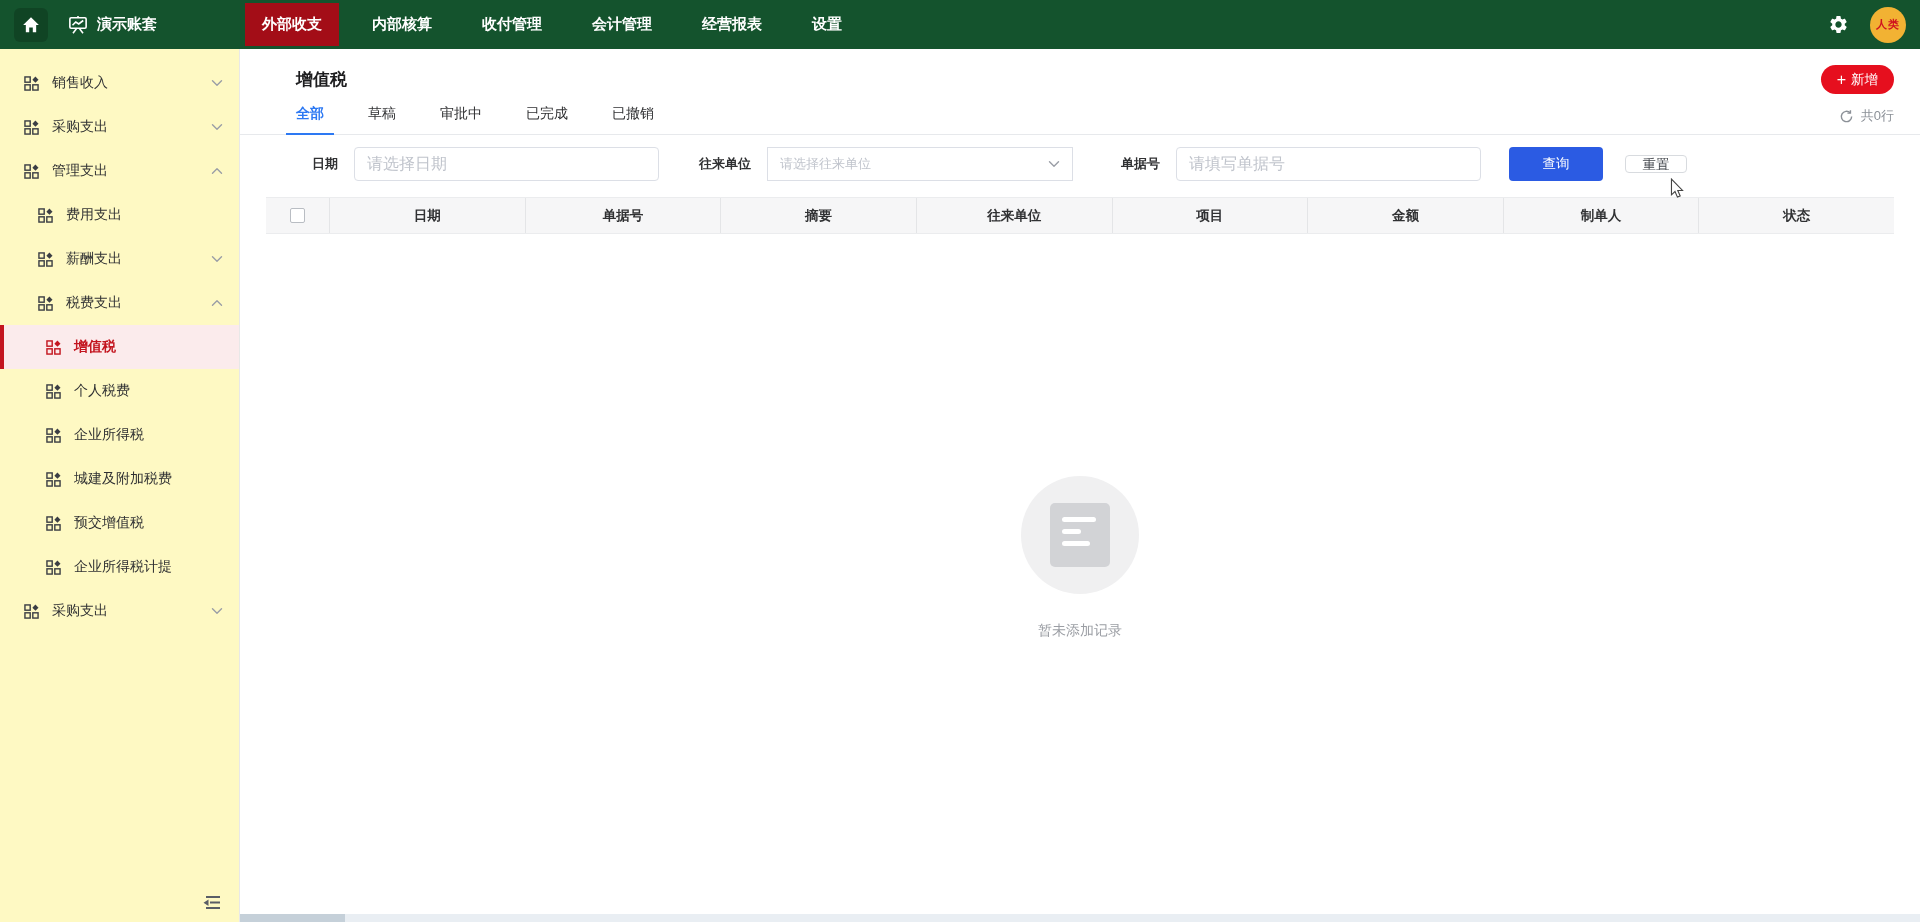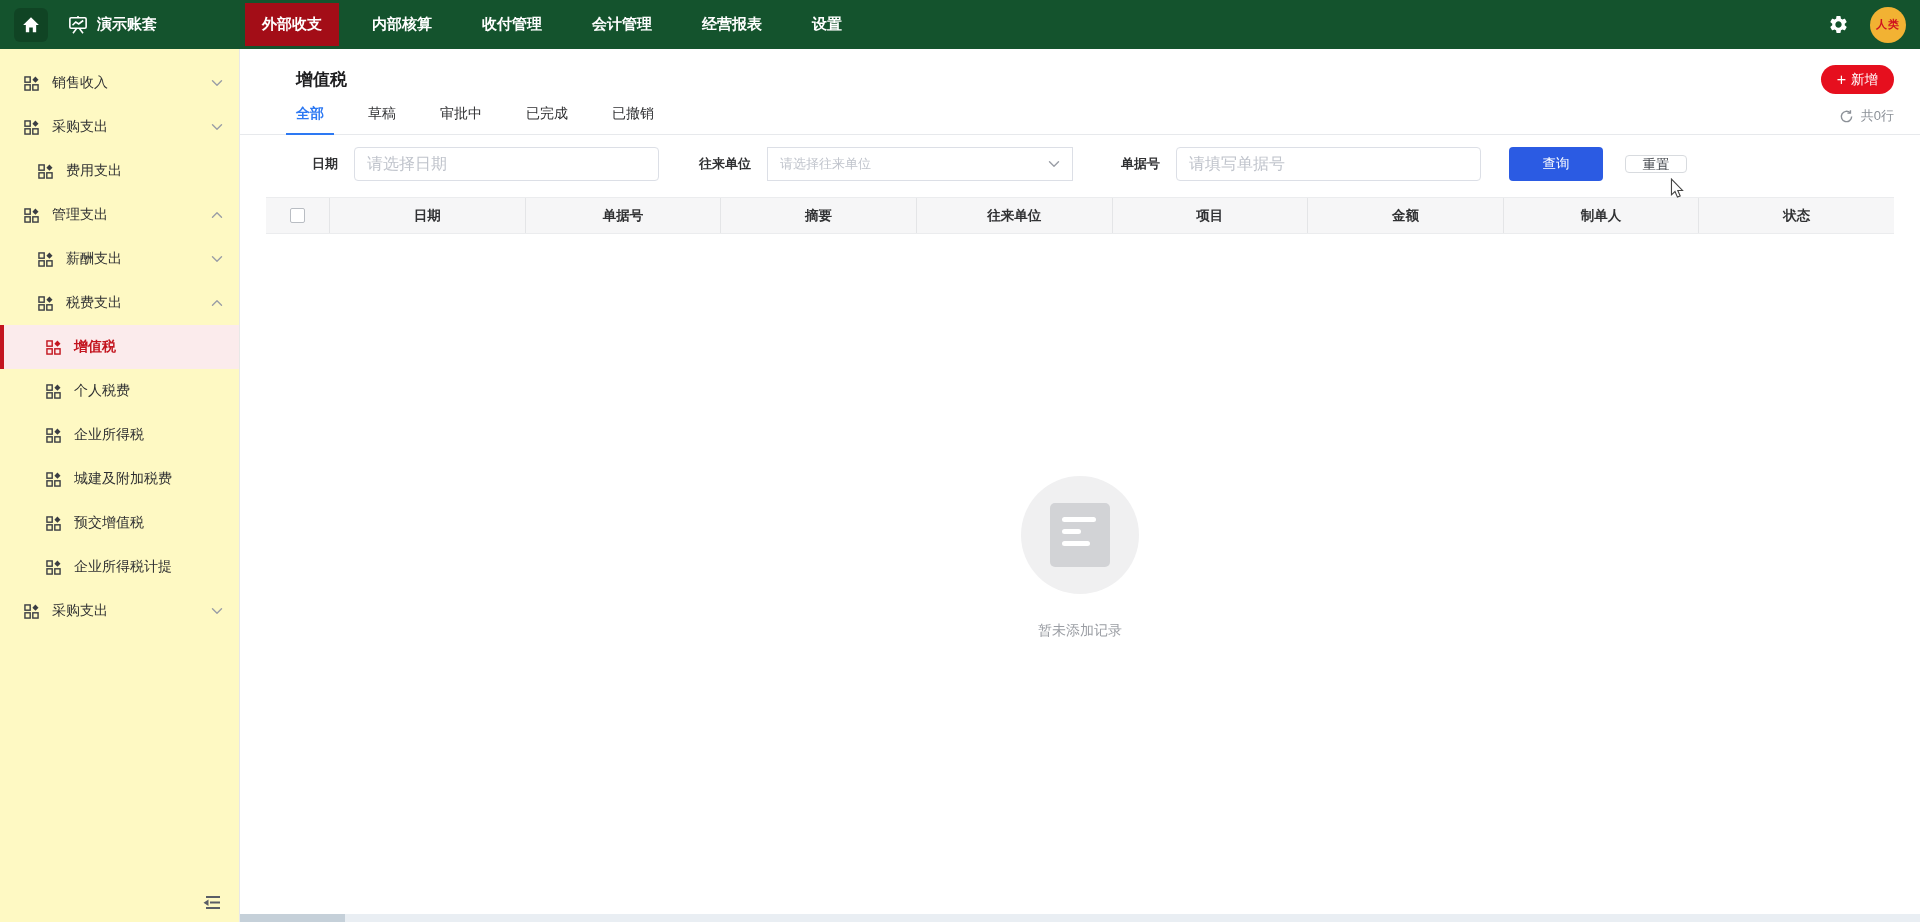--- a/index.html
+++ b/index.html
@@ -163,40 +163,40 @@
             <use href="#ic-grid"></use>
           </svg>
         </span>
       <span class="s-label">采购支出</span>
       <span class="chev">
           <svg width="12" height="12" viewBox="0 0 12 12">
             <use href="#ic-chev"></use>
           </svg>
         </span>
     </div>
-    <div class="s-item lvl1">
-      <span class="s-icon">
-          <svg width="15" height="15" viewBox="0 0 16 16">
-            <use href="#ic-grid"></use>
-          </svg>
-        </span>
-      <span class="s-label">费用支出</span>
-    </div>
     <div class="s-item lvl0">
       <span class="s-icon">
           <svg width="15" height="15" viewBox="0 0 16 16">
             <use href="#ic-grid"></use>
           </svg>
         </span>
       <span class="s-label">管理支出</span>
       <span class="chev up">
           <svg width="12" height="12" viewBox="0 0 12 12">
             <use href="#ic-chev"></use>
           </svg>
         </span>
+    </div>
+    <div class="s-item lvl1">
+      <span class="s-icon">
+          <svg width="15" height="15" viewBox="0 0 16 16">
+            <use href="#ic-grid"></use>
+          </svg>
+        </span>
+      <span class="s-label">费用支出</span>
     </div>
     <div class="s-item lvl1">
       <span class="s-icon">
           <svg width="15" height="15" viewBox="0 0 16 16">
             <use href="#ic-grid"></use>
           </svg>
         </span>
       <span class="s-label">薪酬支出</span>
       <span class="chev">
           <svg width="12" height="12" viewBox="0 0 12 12">

